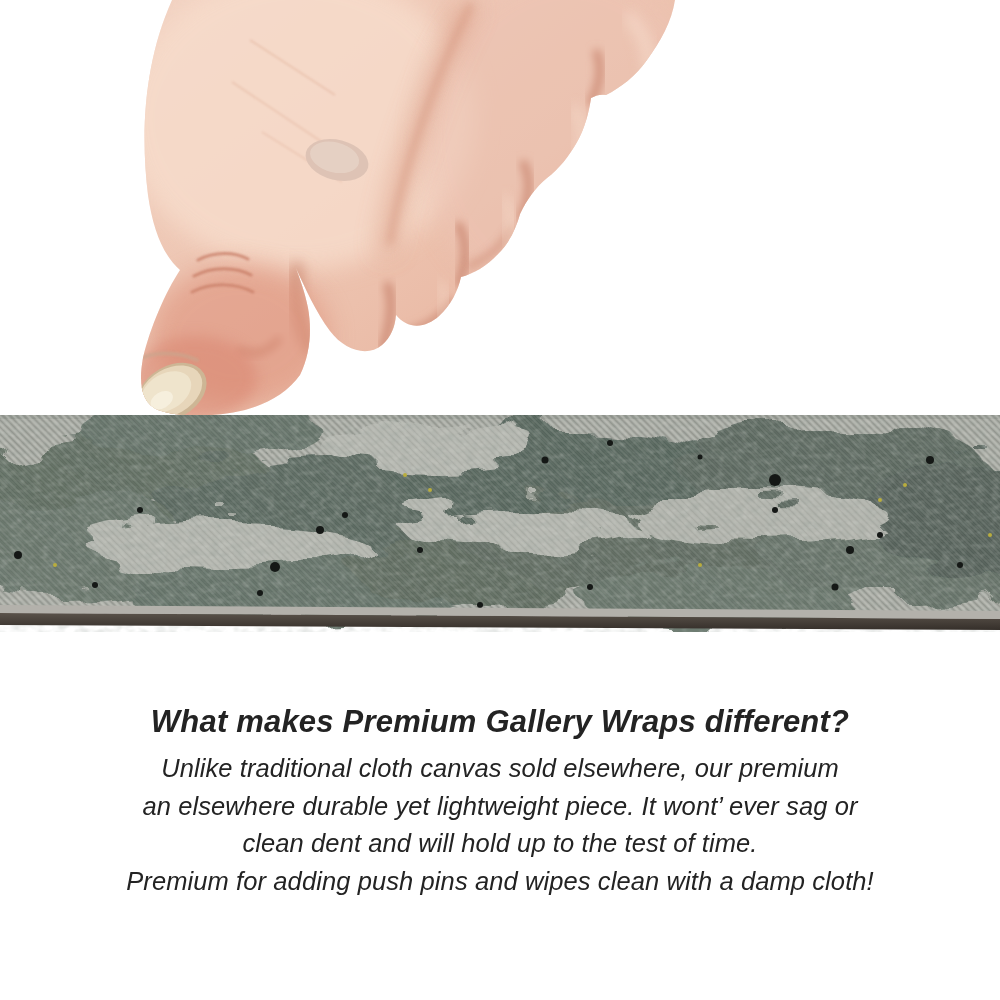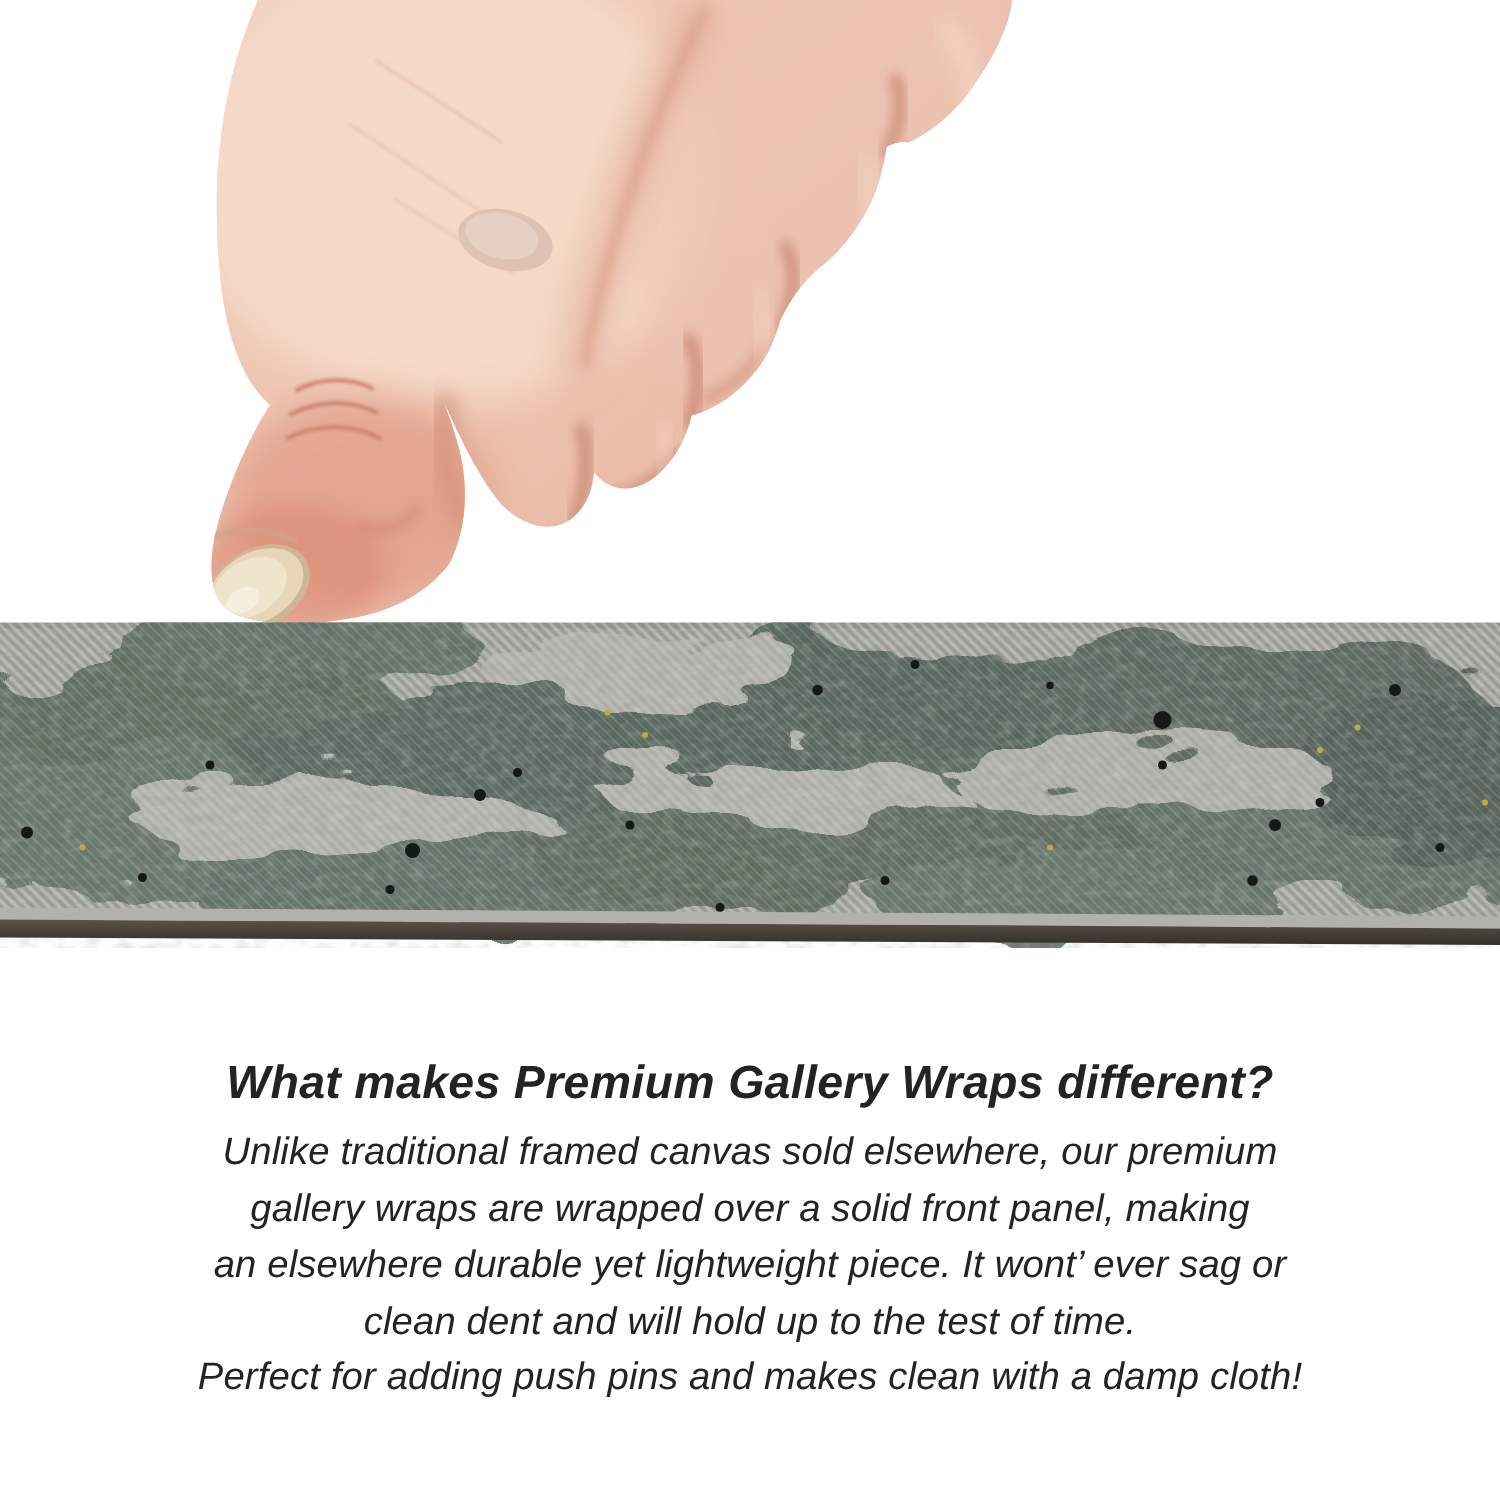--- a/index.html
+++ b/index.html
@@ -251,21 +251,20 @@
       </g>
 
       <path d="M0,190 L1000,196 L1000,204 L0,198 Z" fill="#b3b1ab"></path>
       <path d="M0,198 L1000,204 L1000,215 L0,210 Z" fill="url(#edgeGrad)"></path>
     </svg>
   </div>
 
   <div class="copy">
     <div class="headline">What makes Premium Gallery Wraps different?</div>
     <div class="body-lines">
-      <div class="line">Unlike traditional framed canvas sold elsewhere, our premium</div>
-      <div class="line">gallery wraps are wrapped over a solid front panel, making</div>
+      <div class="line">Unlike traditional cloth canvas sold elsewhere, our premium</div>
       <div class="line">an elsewhere durable yet lightweight piece. It wont’ ever sag or</div>
       <div class="line">clean dent and will hold up to the test of time.</div>
-      <div class="line">Perfect for adding push pins and makes clean with a damp cloth!</div>
+      <div class="line">Premium for adding push pins and wipes clean with a damp cloth!</div>
     </div>
   </div>
 
 </div>
 
 </body></html>

